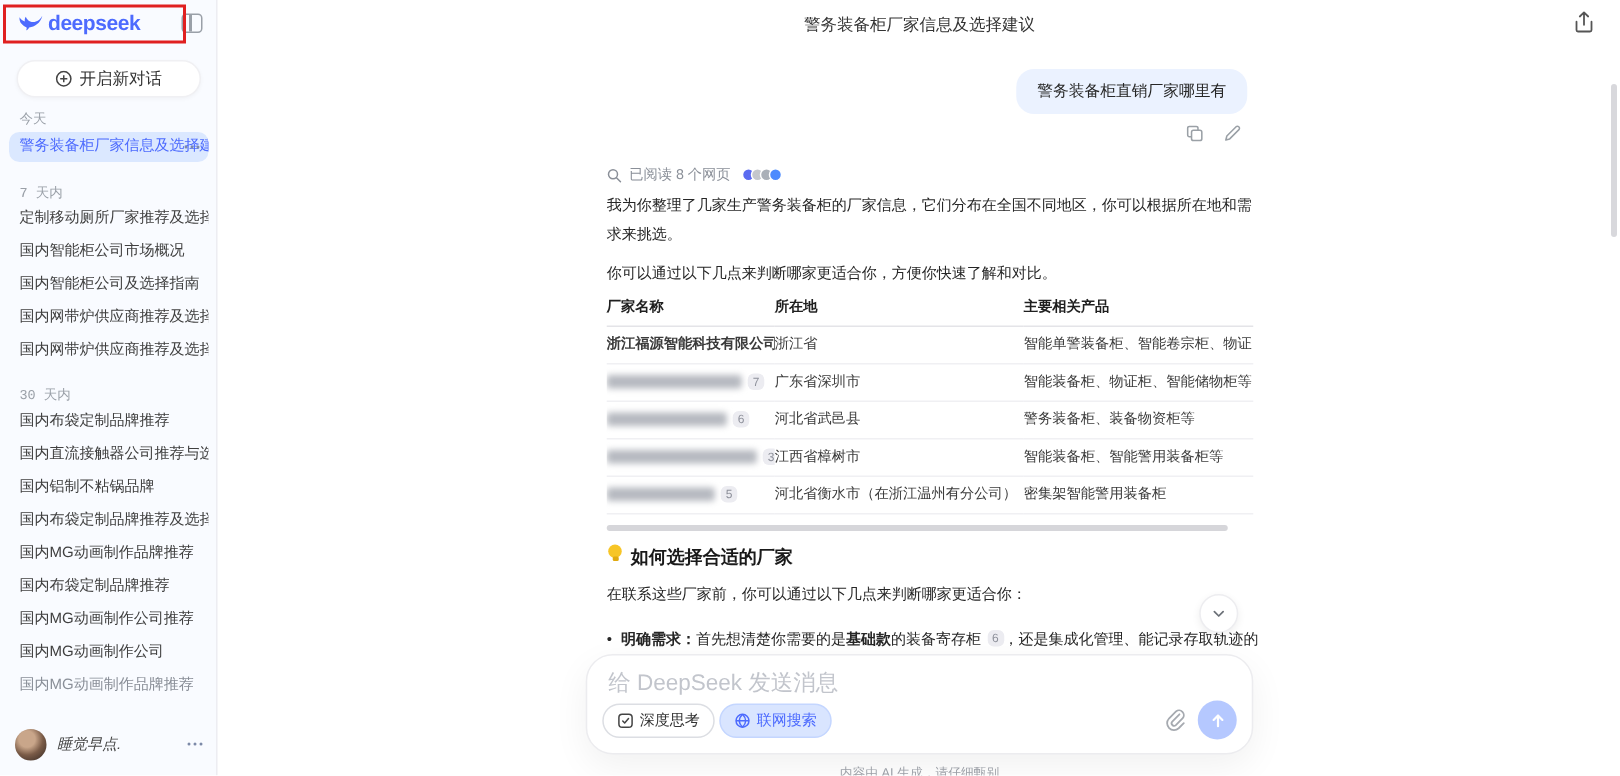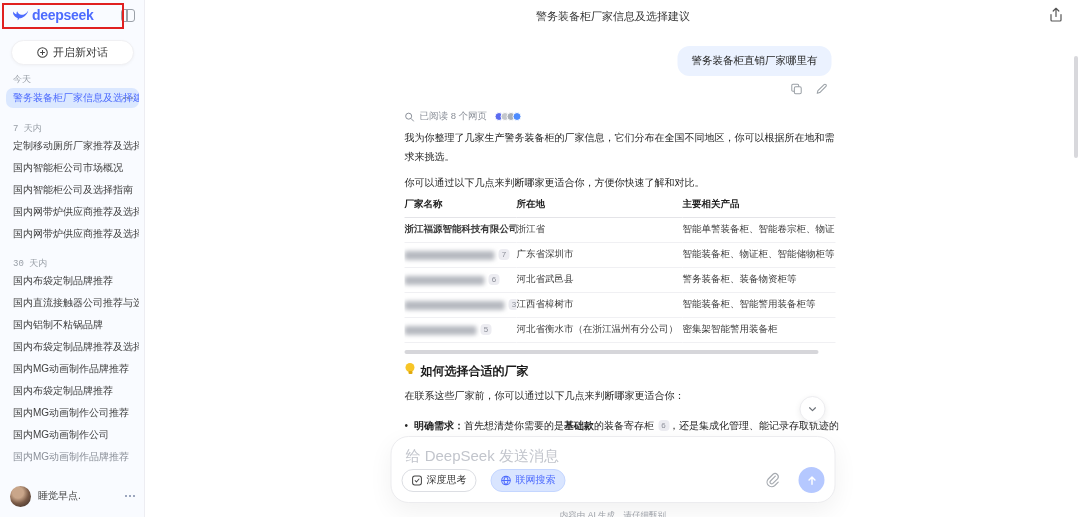--- a/index.html
+++ b/index.html
@@ -15,21 +15,21 @@
   .logo-text { font-size:14px; font-weight:bold; color:#4D6BFE; letter-spacing:-0.3px; }
   .collapse-btn { position:absolute; right:10px; top:9px; width:14px; height:13px; border:1.5px solid #9aa0a8; border-radius:3px; }
   .collapse-btn::after { content:""; position:absolute; left:4px; top:0; bottom:0; width:1.5px; background:#9aa0a8; }
   .new-chat-btn { position:absolute; left:11px; top:40px; width:123px; height:25px; background:#fff; border:1px solid #f0f0f3; border-radius:13px; box-shadow:0 1px 3px rgba(0,0,0,0.04); display:flex; align-items:center; justify-content:center; gap:5px; font-size:11px; color:#333; cursor:pointer; }
   .section-label { position:absolute; left:13px; font-size:9px; color:#9aa0a8;font-family:Liberation Mono, monospace; }
   .chat-item { position:absolute; left:6px; width:133px; height:20px; line-height:20px; font-size:10px; color:#404040; padding:0 7px; white-space:nowrap; overflow:hidden; border-radius:7px; cursor:pointer; }
   .chat-item.active { background:#dbe8ff; color:#4D6BFE; padding-right:20px; }
   .dots { display:inline-flex; gap:2px; align-items:center; }
   .dots i { width:2px; height:2px; border-radius:50%; background:#7d8aa8; }
   .item-more { position:absolute; right:6px; top:9px; }
-  .profile { position:absolute; left:10px; bottom:9px; width:125px; height:24px; display:flex; align-items:center; gap:7px; cursor:pointer; }
+  .profile { position:absolute; left:10px; bottom:9px; width:125px; height:24px; display:flex; align-items:center; gap:7px; cursor:pointer;font-style:italic; }
   .avatar { width:21px; height:21px; border-radius:50%; background:radial-gradient(circle at 38% 32%, #c9a68a 0 28%, #7a5b47 55%, #2e2420 100%); flex:none; }
   .profile-name { font-size:10px; color:#444; flex:1; }
 
   
   .main { position:absolute; left:146px; top:0; right:0; bottom:0; background:#fff; }
   .main-header { position:absolute; left:0; top:0; right:0; height:30px; }
   .main-title { position:absolute; left:0; right:0; top:9px; text-align:center; font-size:11px; color:#333; }
   .share-btn { position:absolute; right:16px; top:7px; width:16px; height:16px; cursor:pointer; }
   .column { position:absolute; left:50%; transform:translateX(-50%); width:445px; top:30px; bottom:0; }
 
@@ -65,21 +65,21 @@
   .sec-intro { position:absolute; top:359px; left:14px; font-size:10px; color:#262626; }
   .bullet-line { position:absolute; top:389px; left:14px; width:434px; font-size:10px; color:#262626; white-space:nowrap; overflow:hidden; }
   .bullet-line::before { content:"•"; margin-right:6px; }
   .bold { font-weight:bold; }
 
   .scroll-down-btn { position:absolute; top:366px; right:10px; width:26px; height:26px; border-radius:50%; background:#fff; border:1px solid #ededf0; box-shadow:0 2px 6px rgba(0,0,0,0.07); display:flex; align-items:center; justify-content:center; cursor:pointer; }
 
   .composer { position:absolute; top:406px; left:0; width:445px; height:67px; background:#fff; border:1px solid #ececef; border-radius:18px; box-shadow:0 8px 24px rgba(0,0,0,0.06); }
   .composer-input { position:absolute; left:14px; top:10px; right:14px; border:none; outline:none; font-size:15px; color:#333; background:transparent; font-family:inherit; }
   .composer-input::placeholder { color:#c2c5cc; }
-  .composer-row { position:absolute; left:10px; right:10px; bottom:9px; display:flex; align-items:center; gap:14px; }
+  .composer-row { position:absolute; left:10px; right:10px; bottom:9px; display:flex; align-items:center; gap:3px; }
   .pill { display:flex; align-items:center; gap:4px; height:23px; padding:0 9px; border-radius:12px; font-size:10px; cursor:pointer; }
   .pill-deepthink { border:1px solid #dcdee3; background:#fff; color:#333; }
   .pill-search { background:#d9e5ff; color:#4D6BFE; border:1px solid #c4d6ff; }
   .composer-spacer { flex:1; }
   .attach-btn { width:16px; height:16px; cursor:pointer; margin-right:4px; }
   .send-btn { width:26px; height:26px; border-radius:50%; background:#b5c8ff; display:flex; align-items:center; justify-content:center; cursor:pointer; }
 
   .footer-note { position:absolute; top:480px; left:0; width:100%; text-align:center; font-size:8.5px; color:#9b9fa6; }
 
   .window-scrollbar { position:absolute; right:2px; top:56px; width:4px; height:102px; border-radius:2px; background:#d8d8dc; }

